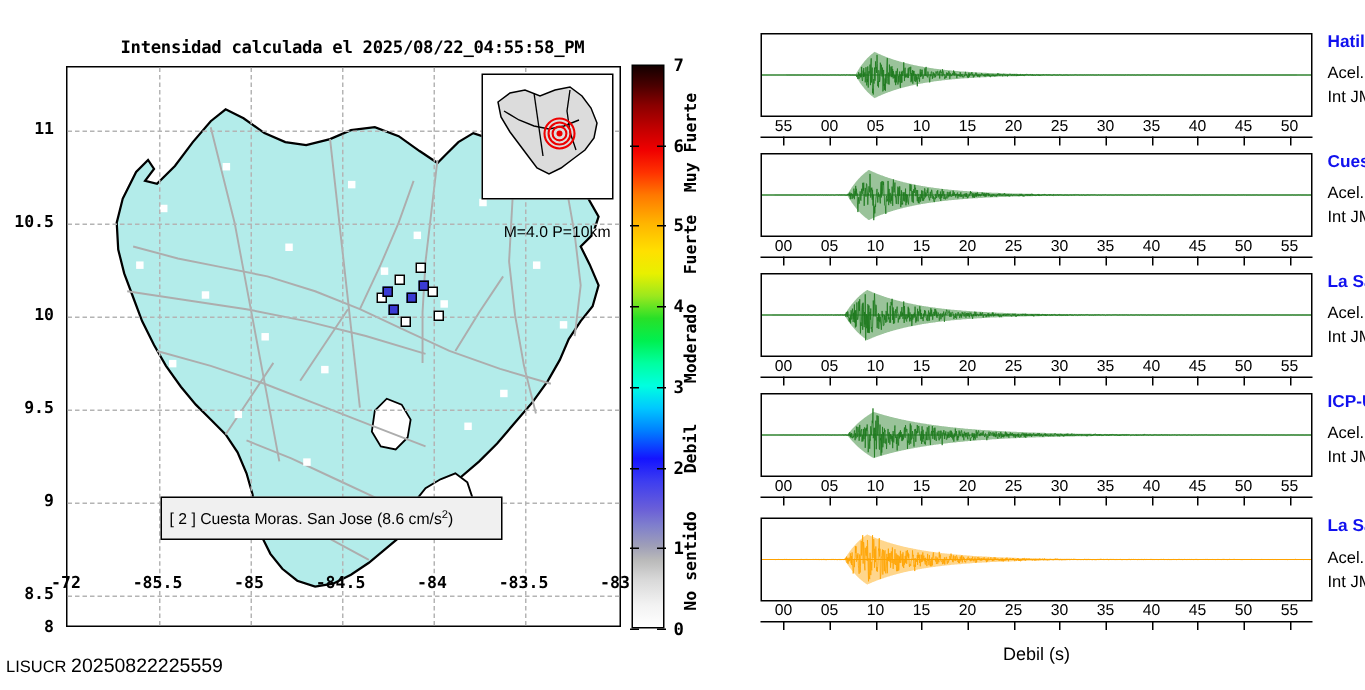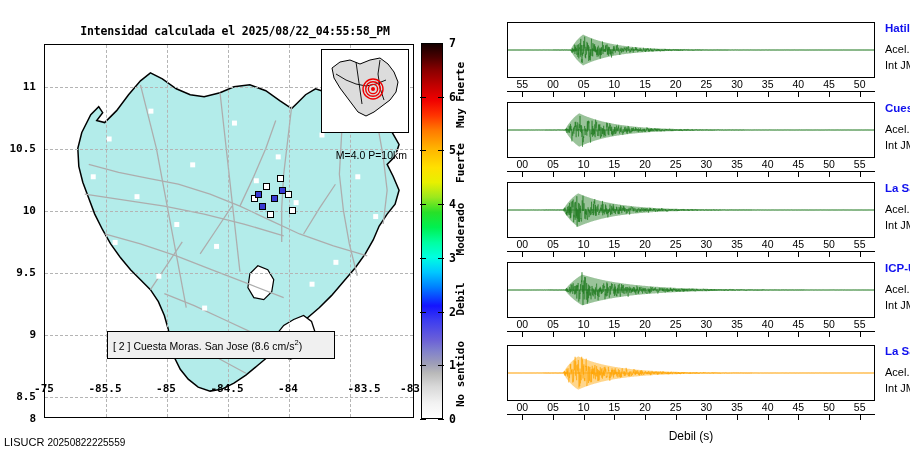--- a/index.html
+++ b/index.html
@@ -66,21 +66,21 @@
   .cb-num{position:absolute;left:28px;width:14px;text-align:left;
     font-family:"DejaVu Sans Mono","Liberation Mono",monospace;font-size:11.5px;font-weight:bold;
     transform:translateY(-50%);}
   .cb-cat{position:absolute;left:46px;
     font-family:"DejaVu Sans Mono","Liberation Mono",monospace;font-size:11px;font-weight:bold;
     white-space:nowrap;transform-origin:left bottom;
     transform:rotate(-90deg) translateX(-50%);}
 
   
   #footer{position:absolute;left:4px;top:436px;font-size:11px;white-space:nowrap;}
-  #footer .stamp{font-size:10px;margin-top:19px;}
+  #footer .stamp{font-size:13px;margin-top:19px;}
 
   
   .wf-panel{position:absolute;left:507px;width:368px;}
   .wf-box{position:relative;height:56px;border:1.6px solid #000;background:#fff;
     box-sizing:border-box;overflow:hidden;}
   .wf-box svg{position:absolute;left:0;top:0;width:100%;height:100%;}
   .wf-axis{position:relative;height:20px;}
   .wf-axis .ax-line{position:absolute;left:0;right:0;top:13px;height:0;border-top:1.4px solid #000;}
   .wf-axis .ax-tick{position:absolute;top:13px;height:6px;width:0;border-left:1.4px solid #000;}
   .wf-axis .ax-lab{position:absolute;top:0px;width:20px;margin-left:-10px;text-align:center;
@@ -213,26 +213,26 @@
   <div class="ylab" style="left:-4px;top:85.6px">11</div>
   <div class="ylab" style="left:-4px;top:147.6px">10.5</div>
   <div class="ylab" style="left:-4px;top:209.6px">10</div>
   <div class="ylab" style="left:-4px;top:271.6px">9.5</div>
   <div class="ylab" style="left:-4px;top:333.6px">9</div>
   <div class="ylab" style="left:-4px;top:395.6px">8.5</div>
   <div class="ylab" style="left:-4px;top:417.6px">8</div>
 </div>
 
 <div>
-  <div class="xlab" style="left:16px">-75</div>
+  <div class="xlab" style="left:16px">-72</div>
   <div class="xlab" style="left:77px">-85.5</div>
   <div class="xlab" style="left:138px">-85</div>
   <div class="xlab" style="left:199px">-84.5</div>
   <div class="xlab" style="left:260px">-84</div>
-  <div class="xlab" style="left:336px">-83.5</div>
+  <div class="xlab" style="left:321px">-83.5</div>
   <div class="xlab" style="left:382px">-83</div>
 </div>
 
 <div id="colorbar-wrap">
   <div id="colorbar"></div>
   <div id="colorbar-ticks">
       <div class="cb-tick" style="top: 53.7143px;"></div>
       <div class="cb-tick-l" style="top: 53.7143px;"></div>
       <div class="cb-tick" style="top: 107.429px;"></div>
       <div class="cb-tick-l" style="top: 107.429px;"></div>

